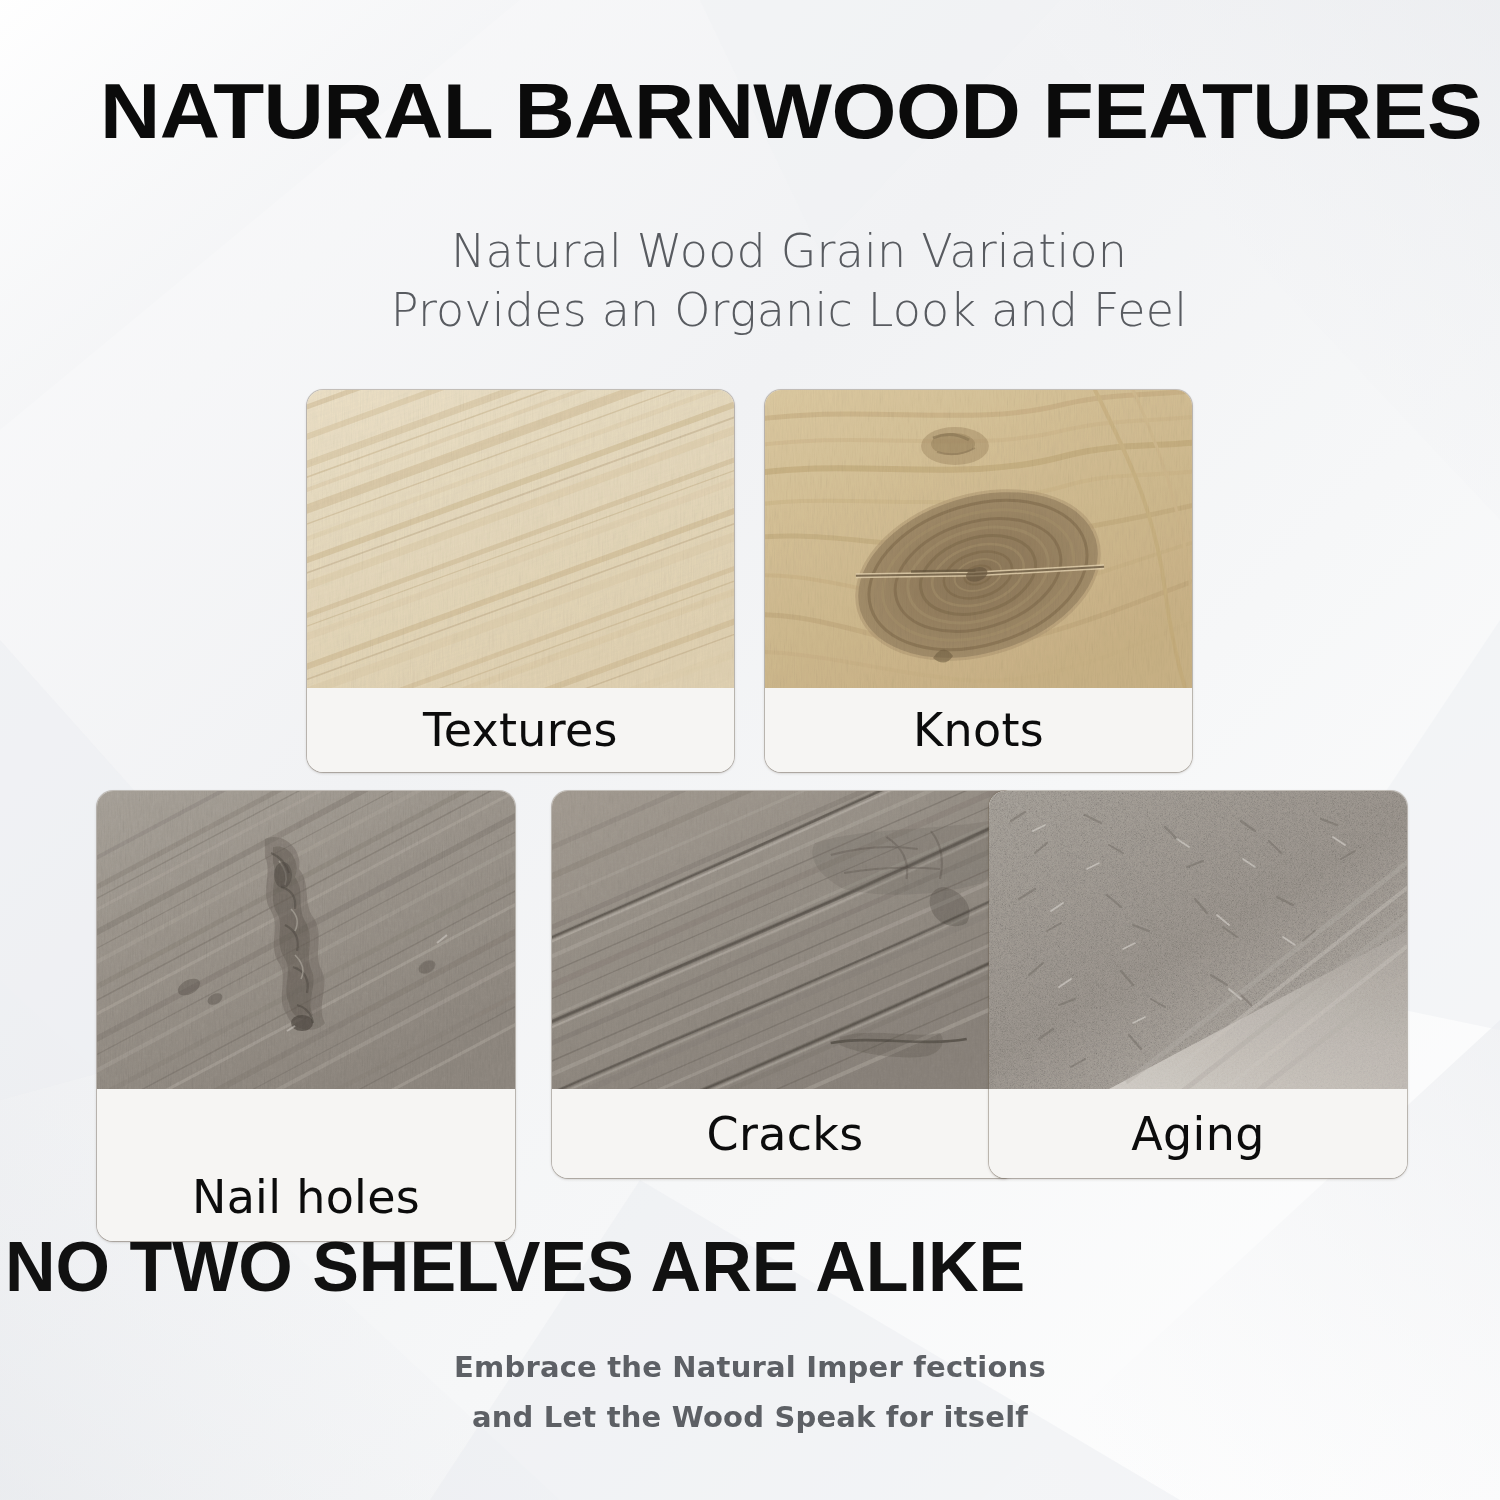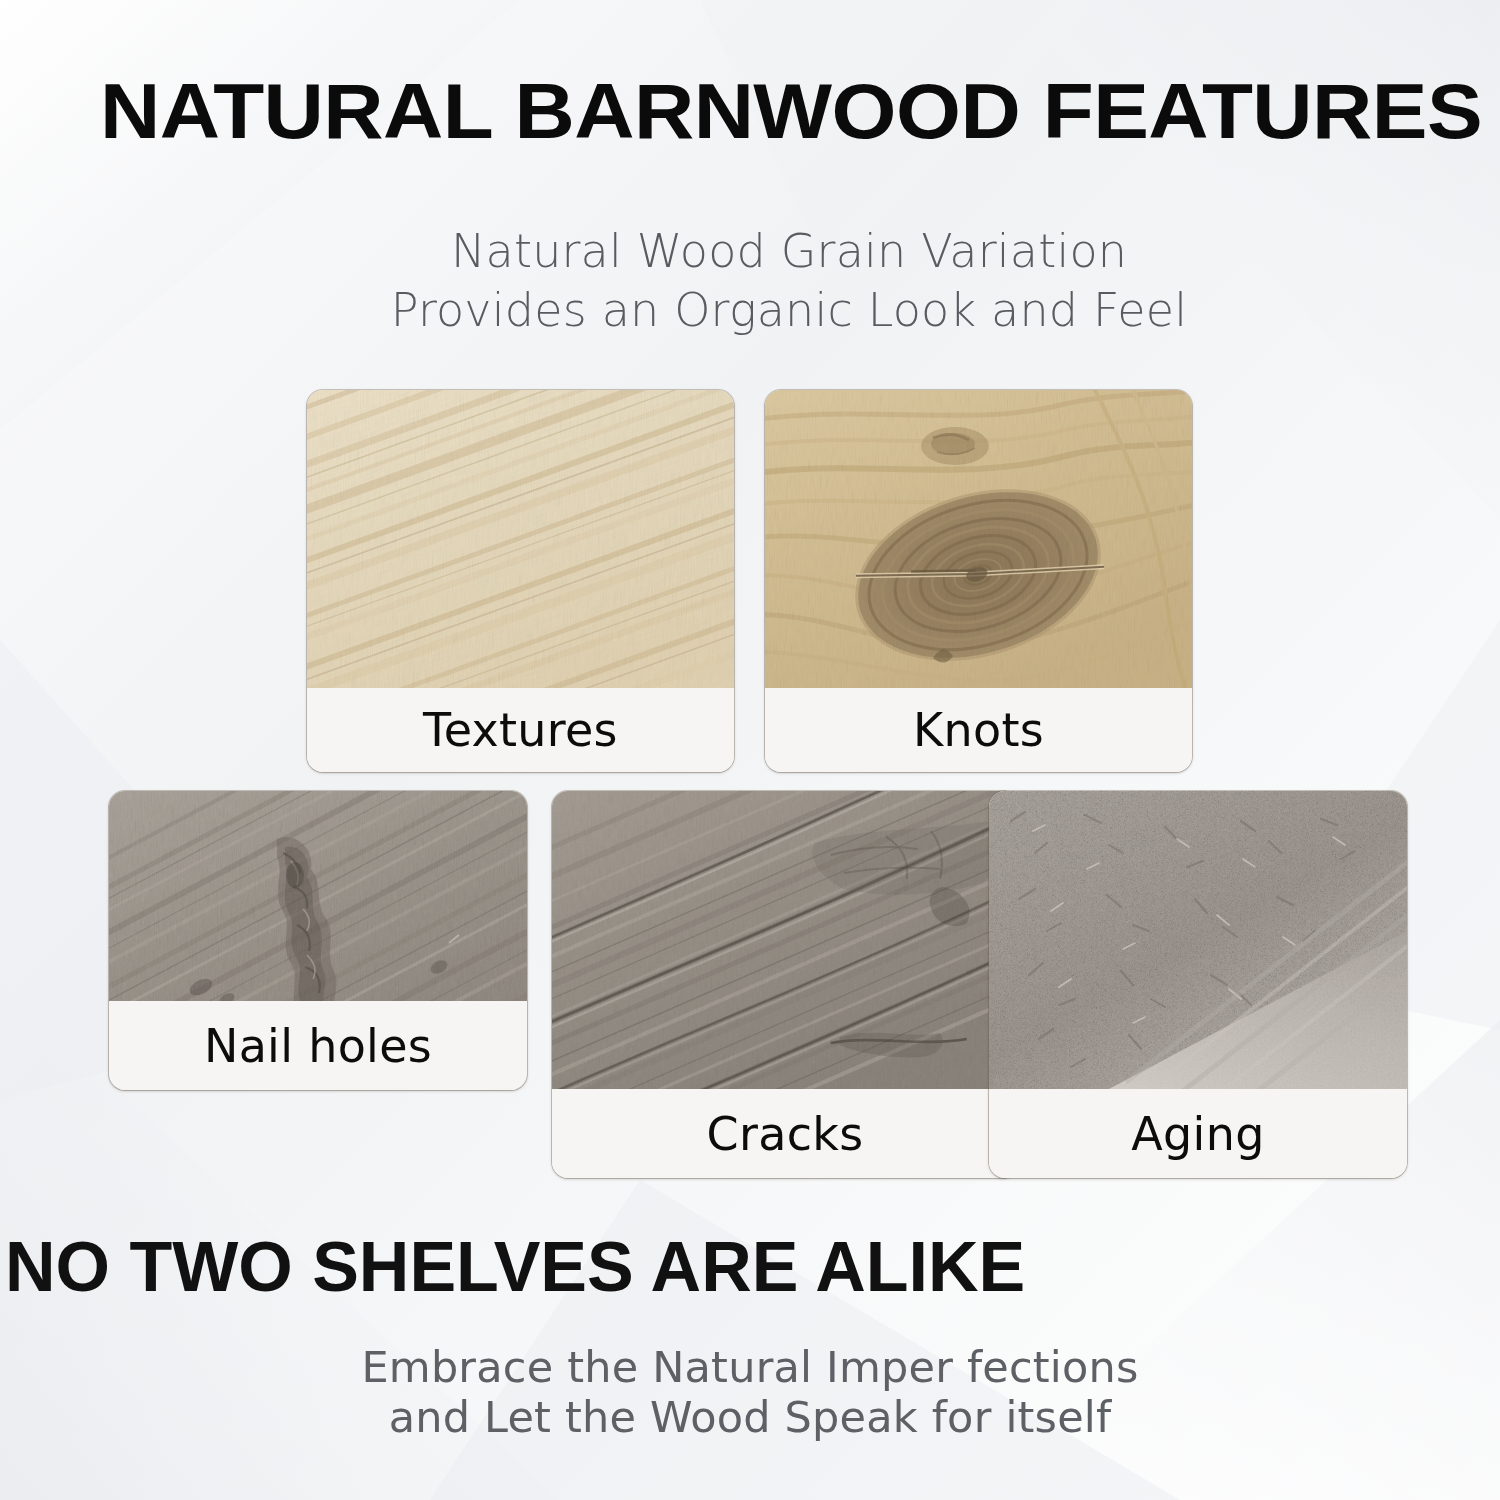--- a/index.html
+++ b/index.html
@@ -90,22 +90,22 @@
 
   .footer-band {
     position: absolute;
     left: 0;
     top: 1342px;
     width: 1500px;
     text-align: center;
   }
   .footer-line {
     font-family: "DejaVu Sans", sans-serif;
-    font-weight: 400;
-    font-size: 43px;
+    font-weight: 700;
+    font-size: 29px;
     line-height: 50px;
     color: #5d6065;
     letter-spacing: 0.2px;
     white-space: nowrap;
   }
 
   
   .card {
     position: absolute;
     border-radius: 16px;
@@ -326,21 +326,21 @@
 
         <rect width="427" height="298" filter="url(#knNoise)" opacity="0.42" style="mix-blend-mode:multiply"></rect>
         <rect width="427" height="298" fill="#fff3d8" opacity="0.10"></rect>
       </svg>
     </div>
     <div class="card-caption" style="height:84px;">
       <span class="card-caption-label">Knots</span>
     </div>
   </div>
 
-  <div class="card" style="left:109px; top:791px; width:418px; height:299px;">
+  <div class="card" style="left:97px; top:791px; width:418px; height:450px;">
     <div class="card-photo" style="height:298px;">
       <svg class="tex" viewBox="0 0 418 298" preserveAspectRatio="none">
         <defs>
           <linearGradient id="nhBase" x1="0" y1="0" x2="0.5" y2="1">
             <stop offset="0%" stop-color="#a9a39a"></stop>
             <stop offset="45%" stop-color="#9c958c"></stop>
             <stop offset="100%" stop-color="#8f8880"></stop>
           </linearGradient>
           <filter id="nhNoise">
             <feTurbulence type="fractalNoise" baseFrequency="0.95 0.07" numOctaves="4" seed="33"></feTurbulence>

